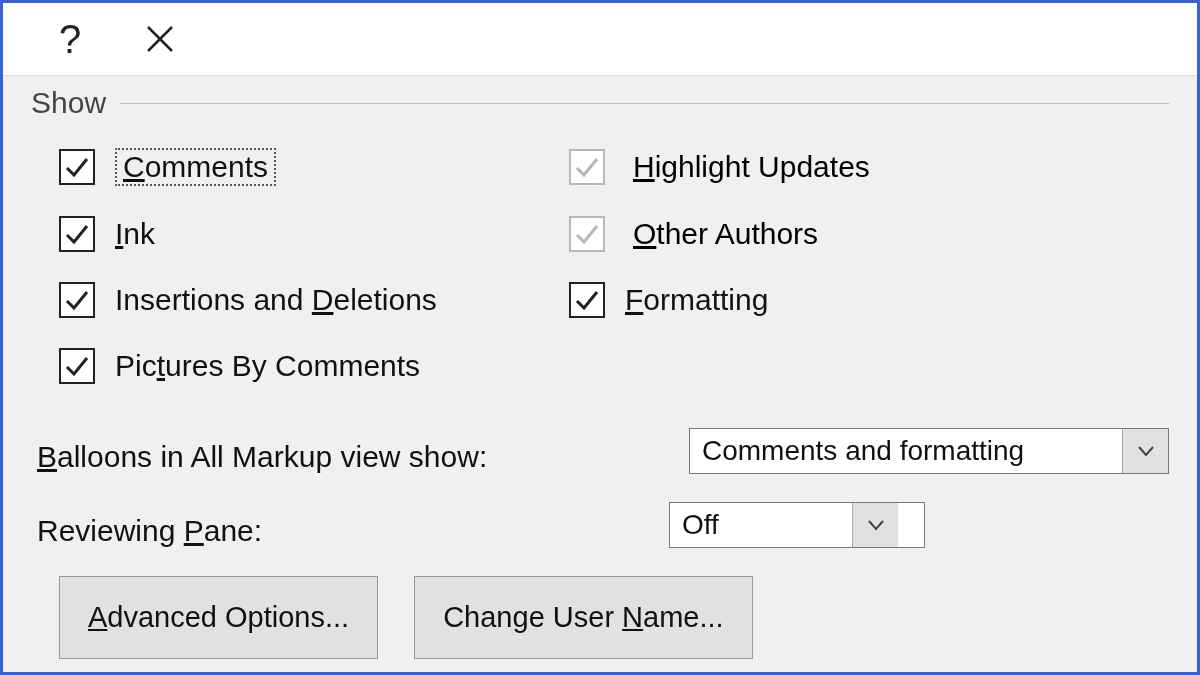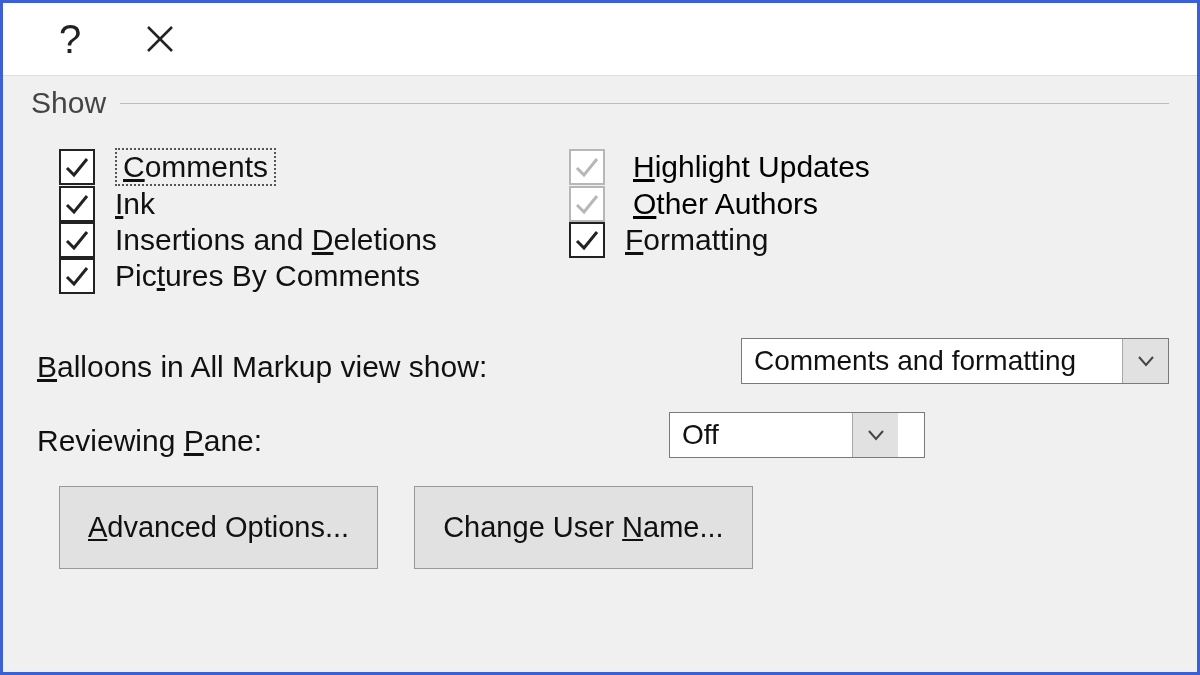--- a/index.html
+++ b/index.html
@@ -54,20 +54,21 @@
     margin-right: 14px;
   }
   .section-rule {
     flex: 1;
     height: 1px;
     background: #bcbcbc;
   }
   .check-grid {
     display: grid;
     grid-template-columns: 510px 1fr;
+    row-gap: 30px;
     margin-left: 28px;
     margin-bottom: 44px;
   }
   .check-item {
     display: flex;
     align-items: center;
     gap: 20px;
   }
   .checkbox {
     width: 36px;
@@ -228,21 +229,21 @@
               <path d="M3 14 L10 21 L23 5" fill="none" stroke-width="3"></path>
             </svg>
         </div>
         <span class="check-label">Pic<span class="u">t</span>ures By Comments</span>
       </div>
 
     </div>
 
     <div class="row">
       <div class="row-label"><span class="u">B</span>alloons in All Markup view show:</div>
-      <div class="combo" style="width:428px; margin-left:auto;">
+      <div class="combo" style="width:480px; margin-left:auto;">
         <div class="combo-text" style="flex:1;">Comments and formatting</div>
         <div class="combo-arrow">
           <svg viewBox="0 0 18 12">
               <path d="M2 2 L9 10 L16 2" fill="none" stroke="#444" stroke-width="2"></path>
             </svg>
         </div>
       </div>
     </div>
 
     <div class="row">

